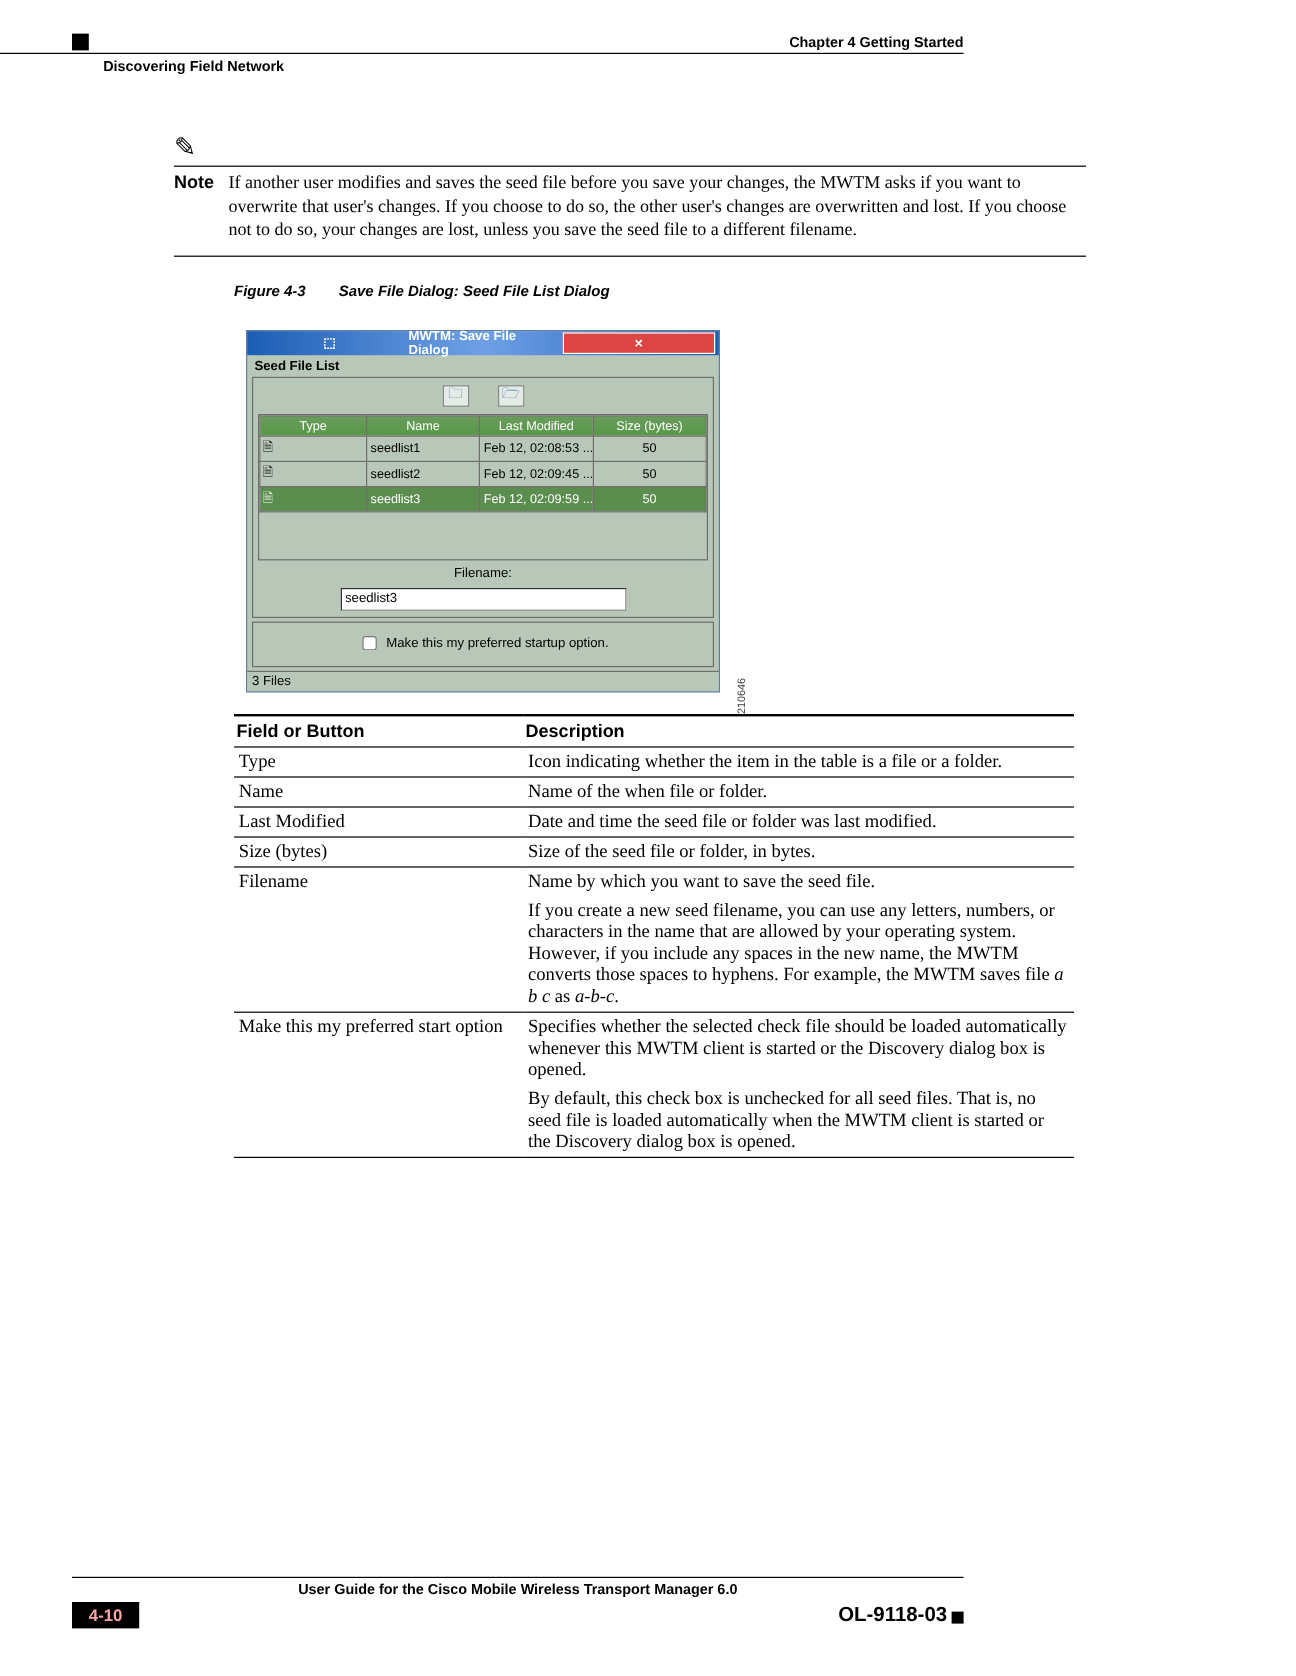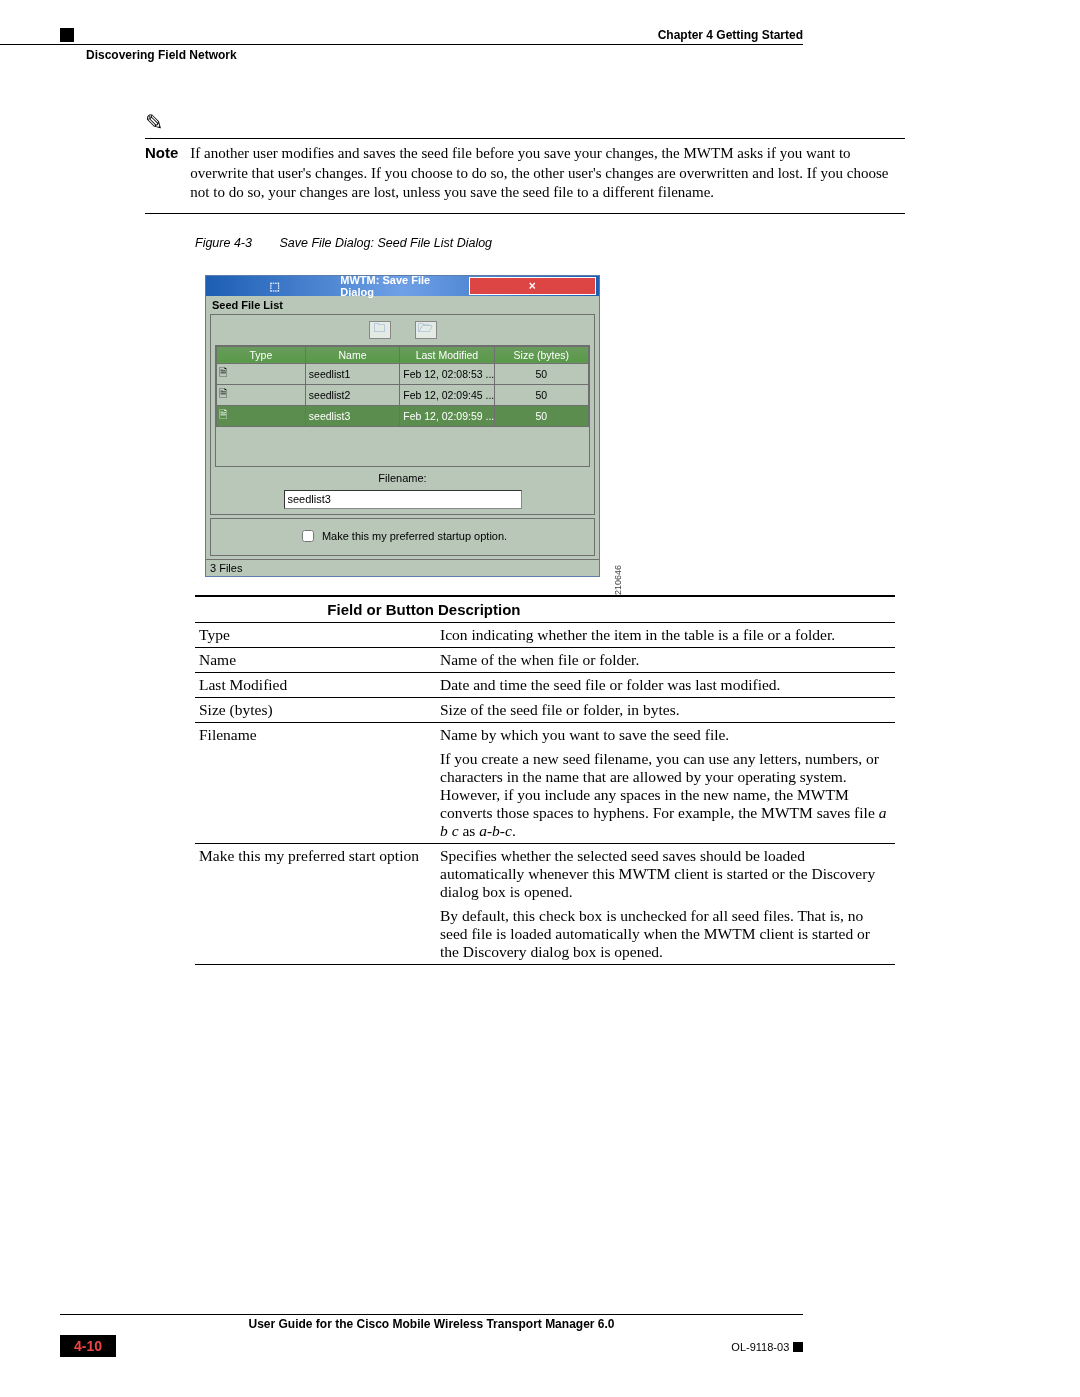--- a/index.html
+++ b/index.html
@@ -79,21 +79,21 @@
   flex: 0 0 auto;
 }
 .note-body .note-text {
   flex: 1 1 auto;
   line-height: 1.3;
 }
 
 .figure-caption {
   font-family: Arial, Helvetica, sans-serif;
   font-size: 12.5px;
-  font-weight: normal;
+  font-weight: bold;
   font-style: italic;
   margin-left: 50px;
   margin-bottom: 25px;
 }
 .figure-caption .fignum { margin-right: 24px; display: inline-block; }
 
 .dialog-wrap {
   margin-left: 60px;
   margin-bottom: 18px;
   position: relative;
@@ -263,21 +263,21 @@
   text-align: left;
   border-top: 2px solid #000;
   border-bottom: 1px solid #000;
   padding: 4px 2px;
 }
 .desc-table td {
   vertical-align: top;
   padding: 3px 4px;
   border-bottom: 1px solid #000;
 }
-.desc-table .col1 { width: 237px; text-align: right; }
+.desc-table .col1 { width: 237px; }
 .desc-table td.middiv { border-bottom: none; }
 
 .footer {
   position: absolute;
   bottom: 40px;
   left: 60px;
   right: 60px;
   margin-top: 40px;
 }
 .foot-rule-top { border-top: 1px solid #000; margin-bottom: 2px; }
@@ -288,30 +288,30 @@
   text-align: center;
   margin-bottom: 4px;
 }
 .foot-row {
   display: flex;
   justify-content: space-between;
   align-items: center;
 }
 .foot-pagenum {
   background: #000;
-  color: #ef4444;
+  color: #fca5a5;
   font-family: Arial, Helvetica, sans-serif;
   font-weight: bold;
   font-size: 14px;
   padding: 3px 14px;
 }
 .foot-docnum {
   font-family: Arial, Helvetica, sans-serif;
-  font-weight: normal;
-  font-size: 11px;
+  font-weight: bold;
+  font-size: 17px;
 }
 .foot-sq {
   width: 10px; height: 10px; background: #000; display: inline-block;
   vertical-align: middle;
 }
 </style>
 </head>
 <body>
 
 <div class="page">
@@ -420,21 +420,21 @@
       </tr>
       <tr>
         <td rowspan="2">Filename</td>
         <td class="middiv">Name by which you want to save the seed file.</td>
       </tr>
       <tr>
         <td><span>If you create a new seed filename, you can use any letters, numbers, or characters in the name that are allowed by your operating system. However, if you include any spaces in the new name, the MWTM converts those spaces to hyphens. For example, the MWTM saves file </span><i>a b c</i><span> as </span><i>a-b-c</i><span>.</span></td>
       </tr>
       <tr>
         <td rowspan="2">Make this my preferred start option</td>
-        <td class="middiv">Specifies whether the selected seed saves should be loaded automatically whenever this MWTM client is started or the Discovery dialog box is opened.</td>
+        <td class="middiv">Specifies whether the selected check file should be loaded automatically whenever this MWTM client is started or the Discovery dialog box is opened.</td>
       </tr>
       <tr>
         <td>By default, this check box is unchecked for all seed files. That is, no seed file is loaded automatically when the MWTM client is started or the Discovery dialog box is opened.</td>
       </tr>
     </tbody>
       </table>
 
   </div>
 
   <div class="footer">

